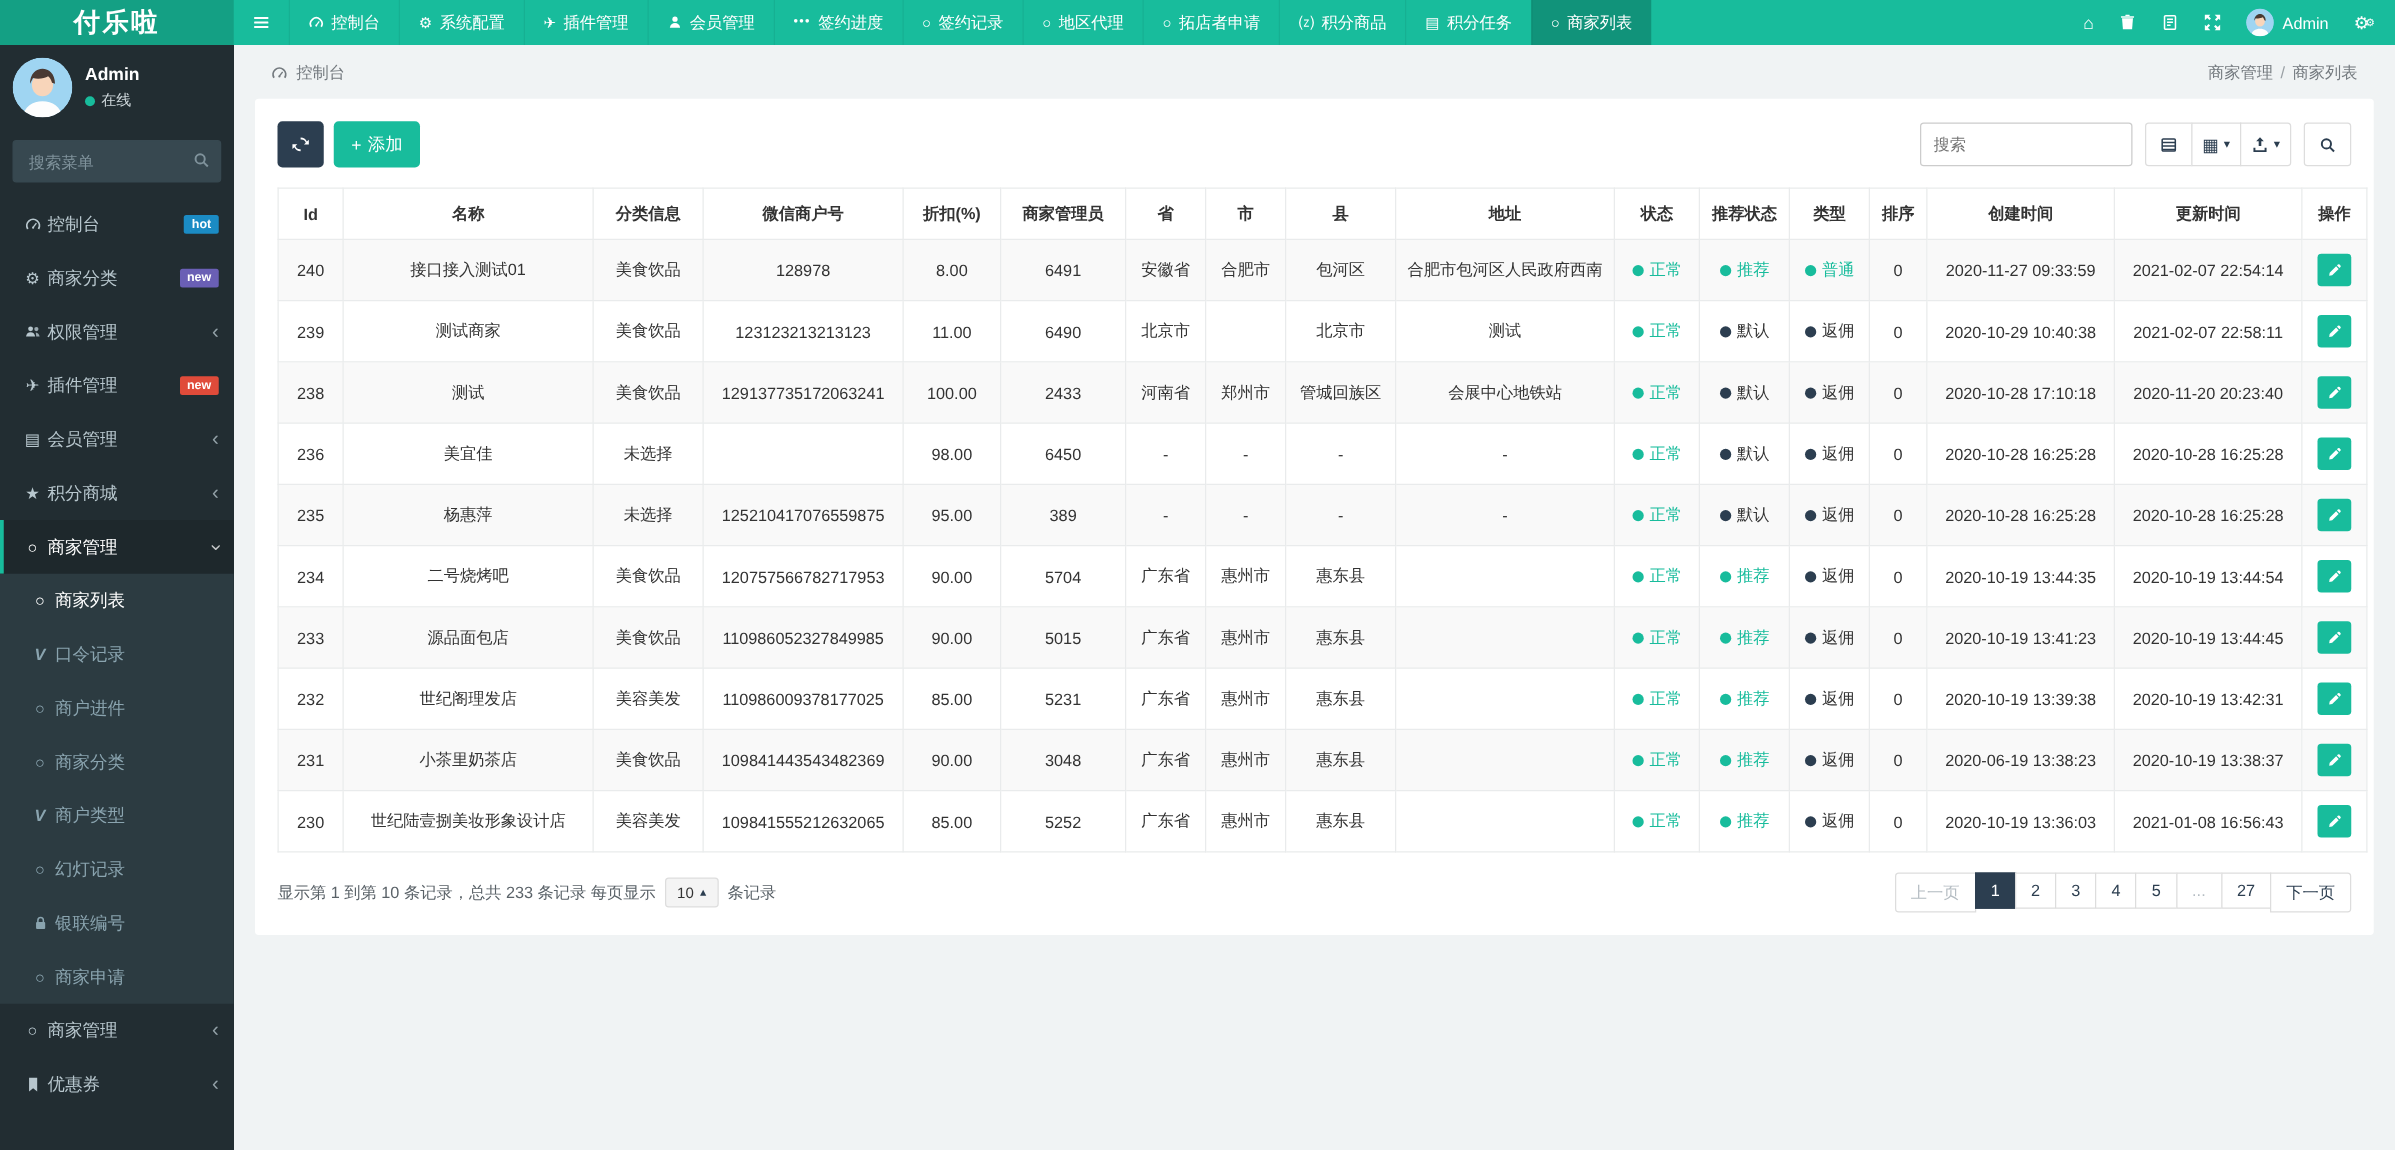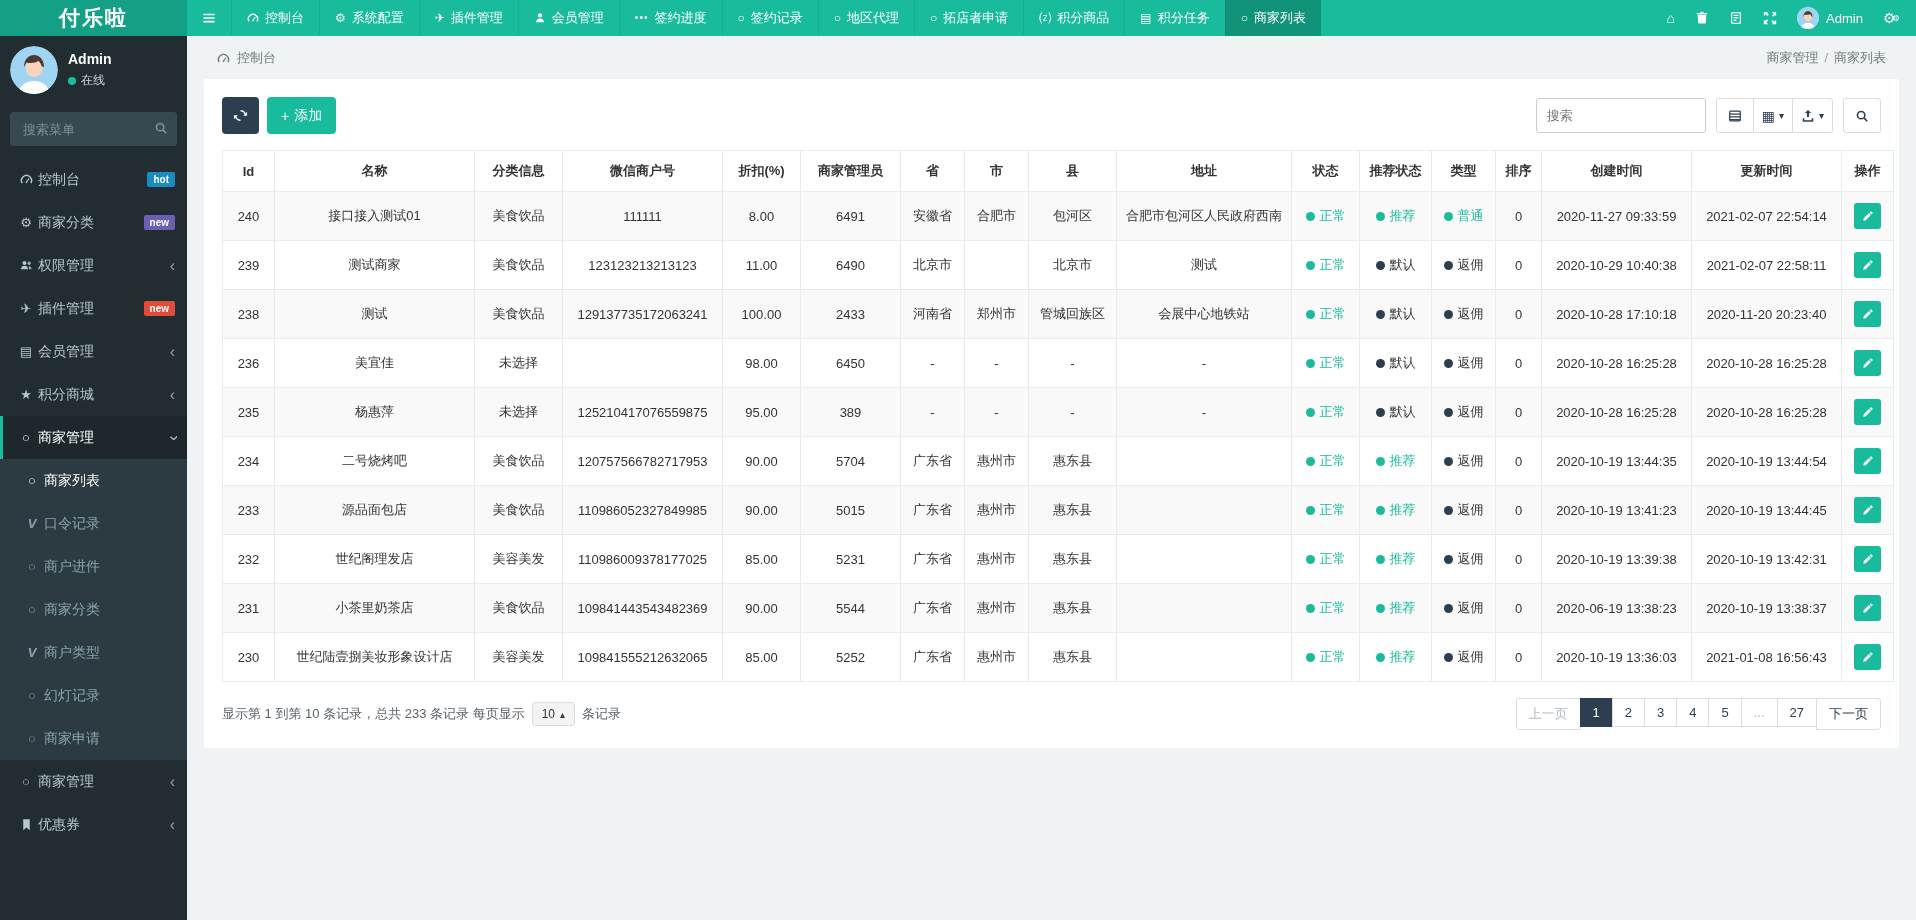--- a/index.html
+++ b/index.html
@@ -320,20 +320,29 @@
     <span class="mi-icon icon">
             <span class="v-ic">V</span>
           </span>
     <span>商户类型</span>
         </div>
         <div class="menu-item">
     <span class="mi-icon icon">
             <span style="font-weight:bold">○</span>
           </span>
     <span>幻灯记录</span>
+        </div>
+        <div class="menu-item">
+    <span class="mi-icon icon">
+            <svg viewBox="0 0 16 16">
+              <path d="M5.3 7V5.2a2.7 2.7 0 0 1 5.4 0V7" fill="none" stroke="currentColor" stroke-width="1.5"></path>
+              <rect x="3.5" y="6.9" width="9" height="6.9" rx="1" fill="currentColor"></rect>
+            </svg>
+          </span>
+    <span>银联编号</span>
         </div>
         <div class="menu-item">
     <span class="mi-icon icon">
             <span style="font-weight:bold">○</span>
           </span>
     <span>商家申请</span>
         </div>
       </div>
       <div class="menu-item">
     <span class="mi-icon icon">
@@ -461,21 +470,21 @@
             <th>创建时间</th>
             <th>更新时间</th>
             <th>操作</th>
           </tr>
         </thead>
         <tbody>
           <tr class="striped">
             <td><span>240</span></td>
             <td><span>接口接入测试01</span></td>
             <td><span>美食饮品</span></td>
-            <td><span>111111</span></td>
+            <td><span>128978</span></td>
             <td><span>8.00</span></td>
             <td><span>6491</span></td>
             <td><span>安徽省</span></td>
             <td><span>合肥市</span></td>
             <td><span>包河区</span></td>
             <td><span>合肥市包河区人民政府西南</span></td>
             <td><span style="color:#18bc9c"><span class="dot" style="background:#18bc9c"></span>正常</span></td>
             <td><span style="color:#18bc9c"><span class="dot" style="background:#18bc9c"></span>推荐</span></td>
             <td><span style="color:#18bc9c"><span class="dot" style="background:#18bc9c"></span>普通</span></td>
             <td><span>0</span></td>
@@ -663,21 +672,21 @@
                   </svg>
                 </span>
               </button></td>
           </tr>
           <tr class="striped">
             <td><span>231</span></td>
             <td><span>小茶里奶茶店</span></td>
             <td><span>美食饮品</span></td>
             <td><span>109841443543482369</span></td>
             <td><span>90.00</span></td>
-            <td><span>5544</span></td>
+            <td><span>3048</span></td>
             <td><span>广东省</span></td>
             <td><span>惠州市</span></td>
             <td><span>惠东县</span></td>
             <td><span></span></td>
             <td><span style="color:#18bc9c"><span class="dot" style="background:#18bc9c"></span>正常</span></td>
             <td><span style="color:#18bc9c"><span class="dot" style="background:#18bc9c"></span>推荐</span></td>
             <td><span style="color:#333"><span class="dot" style="background:#2c3e50"></span>返佣</span></td>
             <td><span>0</span></td>
             <td><span>2020-06-19 13:38:23</span></td>
             <td><span>2020-10-19 13:38:37</span></td>

